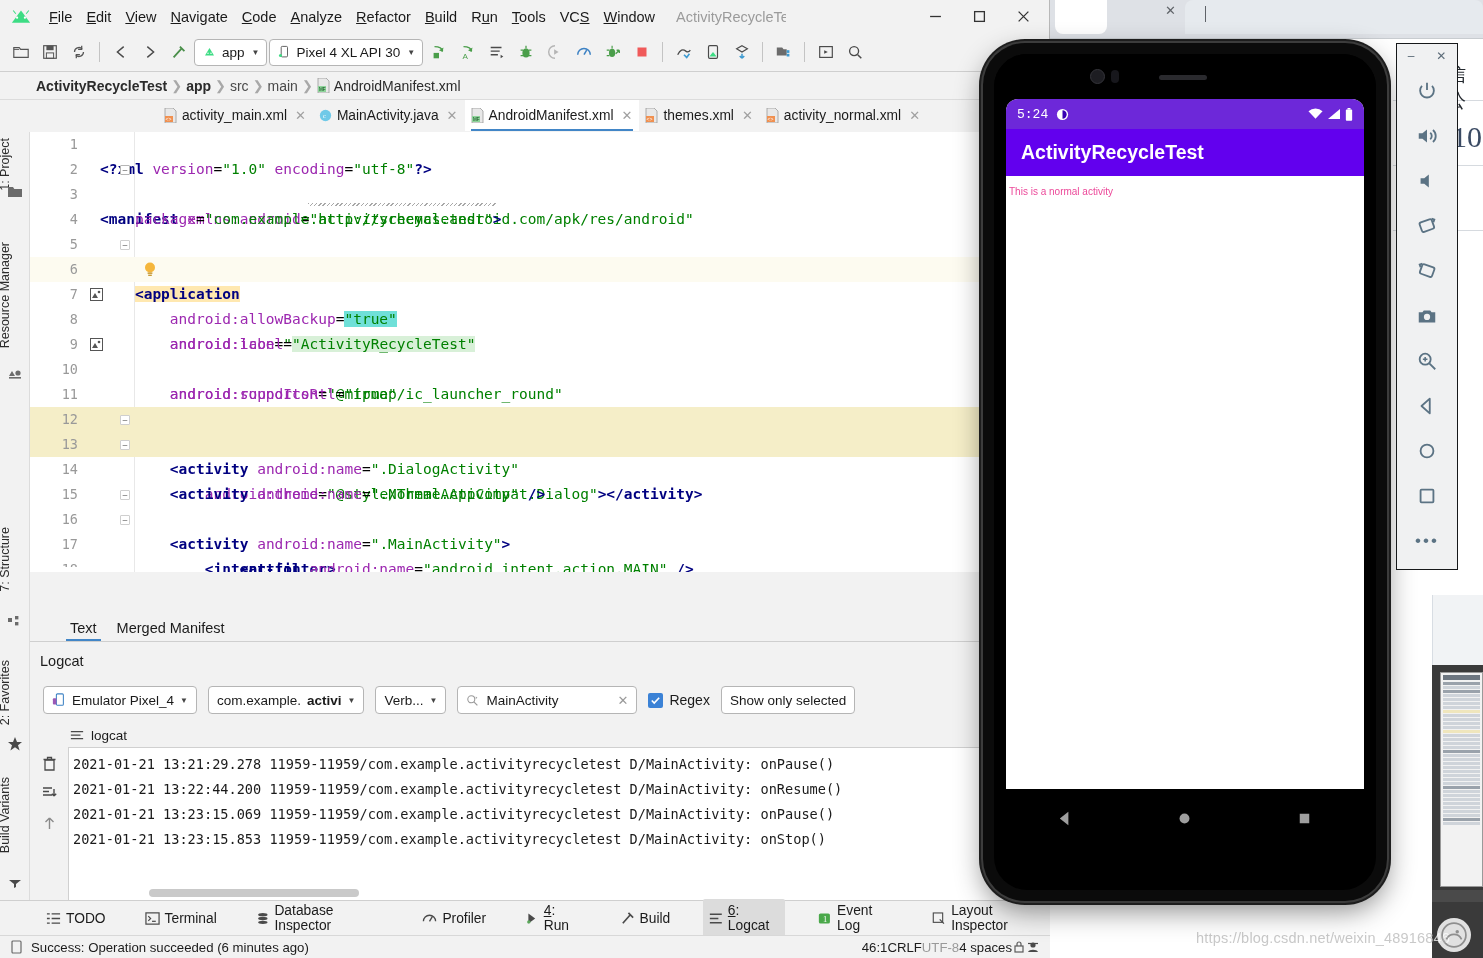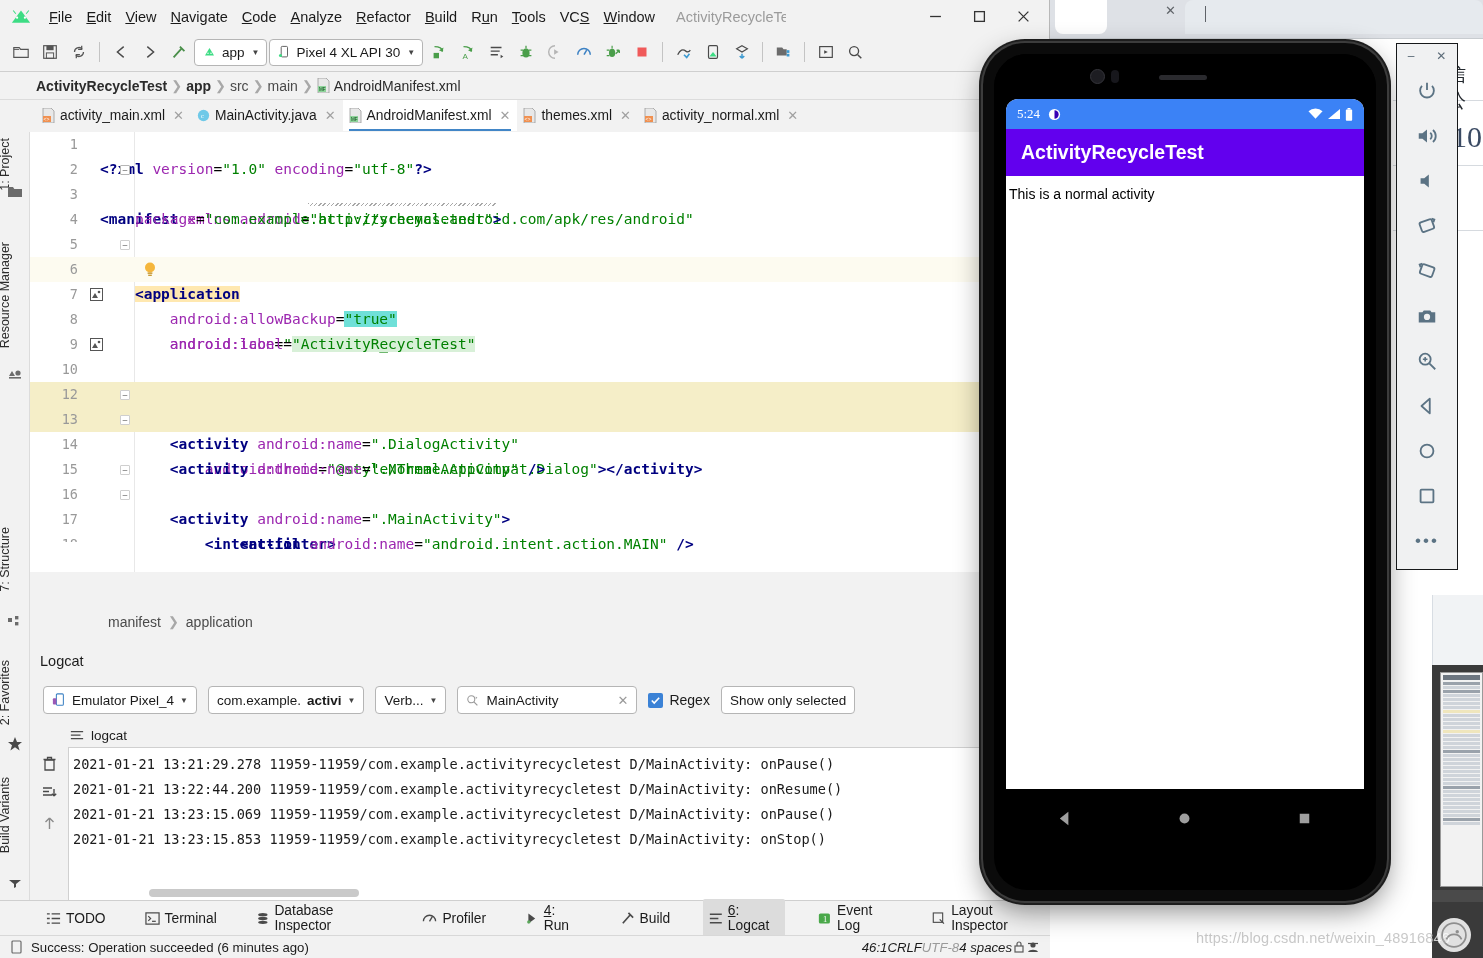--- a/index.html
+++ b/index.html
@@ -156,20 +156,21 @@
   }
   .crumb { color: #2b2b2b; }
   .crumb.bold { font-weight: bold; }
   .crumb.muted { color: #4a4a4a; }
   .crumb-sep { color: #a8a8a8; font-size: 13px; }
 
   
   .tabstrip {
     height: 31px; background: #f2f2f2; display: flex; align-items: stretch;
     padding-left: 36px;
+    justify-content: center;
   }
   .etab {
     display: flex; align-items: center; gap: 5px; padding: 0 7px 0 6px;
     font-size: 13.8px; color: #1b1b1b; position: relative;
   }
   .etab.active { background: #ffffff; }
   .etab.active::after {
     content:''; position:absolute; left:6px; right:6px; bottom:0; height:2px; background:#4286c7;
   }
   .etab .x { color: #a0a0a0; font-size: 13px; margin-left: 3px; }
@@ -323,21 +324,21 @@
   .twitem.active { background: #dcdcdc; }
   .twitem svg { width: 15px; height: 15px; }
   .twitem u { text-decoration: underline; }
   .statusbar {
     position: absolute; left: 0; bottom: 0; width: 1050px; height: 23px;
     background: #f2f2f2; border-top: 1px solid #d8d8d8;
     display: flex; align-items: center; padding: 0 10px;
     font-size: 13.2px; color: #1b1b1b;
   }
   .sb-right {
-    margin-left: auto; display: flex;  font-style: italic;
+    margin-left: auto; display: flex; 
   }
   .sb-muted { color: #9a9a9a; }
   .sb-ic { width: 14px; height: 14px; }
   .rail-bottom {
     position: absolute; left: 36px; bottom: 25px; font-size: 15px; color: #555;
   }
 
   
   .phone {
     position: absolute; left: 983px; top: 43px; width: 404px; height: 858px;
@@ -355,32 +356,32 @@
           border-radius: 50%; background: #1d1d22; border: 1px solid #34343a; }
   .cam2 { position: absolute; left: 117px; top: 16px; width: 8px; height: 13px;
           border-radius: 4px; background: #17171c; }
   .speaker { position: absolute; left: 165px; top: 21px; width: 48px; height: 5px;
              border-radius: 3px; background: #2a2a2e; }
   .screen {
     position: absolute; left: 12px; top: 45px; right: 12px; height: 690px;
     background: #ffffff; border-radius: 12px 12px 0 0; overflow: hidden;
   }
   .sysbar {
-    height: 30px; background: #3b82f6;
+    height: 30px; background: #6d28d9;
     display: flex; align-items: center; padding: 12px 11px;
-    color: #fff; font-size: 13px; font-family: Liberation Serif, serif;
+    color: #fff; font-size: 13px; font-family: Liberation Mono, monospace;
   }
   .sysbar .right { margin-left: auto; display: flex; align-items: center; gap: 4px; }
   .sysbar svg { display: block; }
   .appbar {
     height: 47px; background: #6200ee; display: flex; align-items: center; padding: 0 15px;
   }
   .appbar .t { color: #fff; font-size: 19.5px; font-weight: bold; }
   .appcontent { padding: 10px 2px 0 3px; }
-  .appcontent .body { font-size: 14px; color: #000000; }
+  .appcontent .body { font-size: 10px; color: #ec4899; }
   .navbar {
     position: absolute; left: 12px; right: 12px; top: 735px; height: 58px;
     background: #000; display: flex; align-items: center; justify-content: space-around;
   }
   .navbar svg { width: 19px; height: 19px; }
 
   
   .emutool {
     position: absolute; left: 1396px; top: 43px; width: 62px; height: 527px;
     background: #f0f1f2; border: 1px solid #16181a;
@@ -800,20 +801,23 @@
             <path d="M2 10 L5 5 L8 10 Z" fill="#555"></path>
             <circle cx="9" cy="4" r="1.3" fill="#555"></circle>
           </svg>
         <span class="ctext">        <span class="k-attr">android:roundIcon</span><span class="k-punc">=</span><span class="k-val">"@mipmap/ic_launcher_round"</span></span>
       </div>
 
       <div class="code-line"><span class="lnum">10</span>
         <span class="ctext">        <span class="k-attr">android:supportsRtl</span><span class="k-punc">=</span><span class="k-val">"true"</span></span>
       </div>
 
+      <div class="code-line"><span class="lnum">11</span>
+        <span class="ctext">        <span class="k-attr">android:theme</span><span class="k-punc">=</span><span class="k-val">"@style/Theme.ActivityRecycleTest"</span><span class="k-tag">&gt;</span></span>
+      </div>
 
       <div class="code-line hl-band"><span class="lnum">12</span>
         <div class="fold empty">−</div>
         <span class="ctext">        <span class="k-tag">&lt;activity</span><span class="k-attr"> android:name</span><span class="k-punc">=</span><span class="k-val">".DialogActivity"</span></span>
       </div>
 
       <div class="code-line hl-band"><span class="lnum">13</span>
         <div class="fold empty">−</div>
         <span class="ctext">            <span class="k-attr">android:theme</span><span class="k-punc">=</span><span class="k-val">"@style/Theme.AppCompat.Dialog"</span><span class="k-tag">&gt;&lt;/activity&gt;</span></span>
       </div>
@@ -838,20 +842,24 @@
 
       <div class="code-line" style="height:10px;overflow:hidden;"><span class="lnum">18</span></div>
     </div>
 
     <div class="sub-crumb">
       <span>manifest</span>
       <span class="crumb-sep">❯</span>
       <span>application</span>
     </div>
 
+    <div class="bottom-tabs">
+      <div class="btab active">Text</div>
+      <div class="btab">Merged Manifest</div>
+    </div>
 
     <div class="logcat">
       <div class="logcat-head">
         <span>Logcat</span>
         <svg class="gear" viewBox="0 0 17 17">
           <circle cx="8.5" cy="8.5" r="3" fill="none" stroke="#555" stroke-width="1.4"></circle>
           <path d="M8.5 1v2.3M8.5 13.7V16M1 8.5h2.3M13.7 8.5H16M3.2 3.2l1.6 1.6M12.2 12.2l1.6 1.6M13.8 3.2l-1.6 1.6M4.8 12.2l-1.6 1.6" stroke="#555" stroke-width="1.4"></path>
         </svg>
       </div>
 

